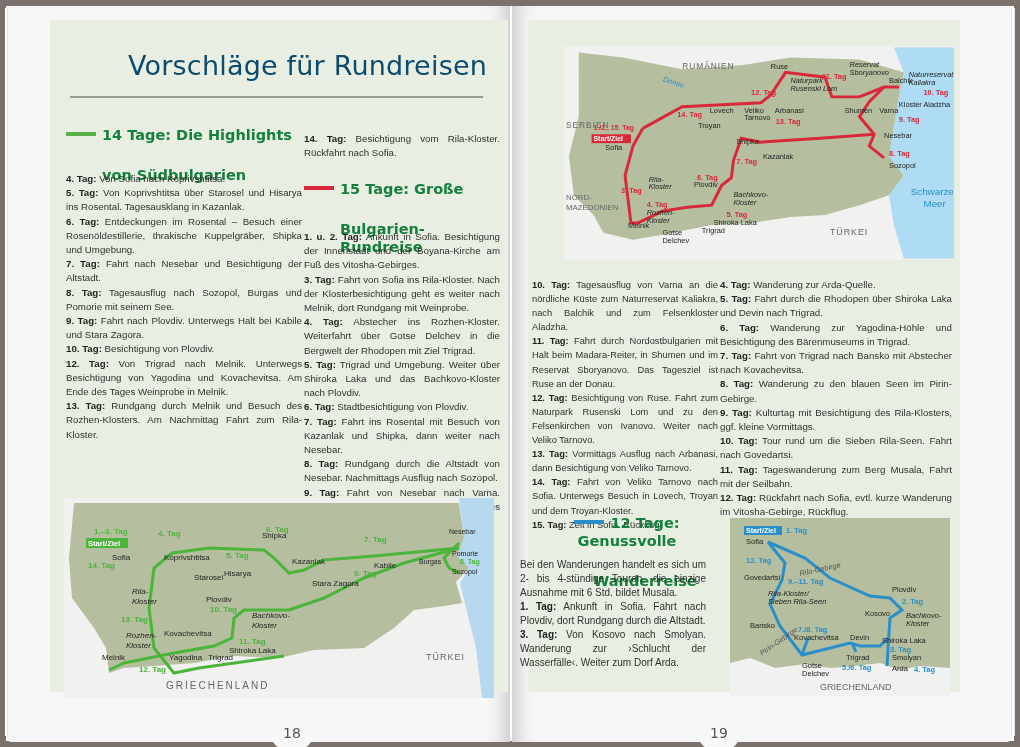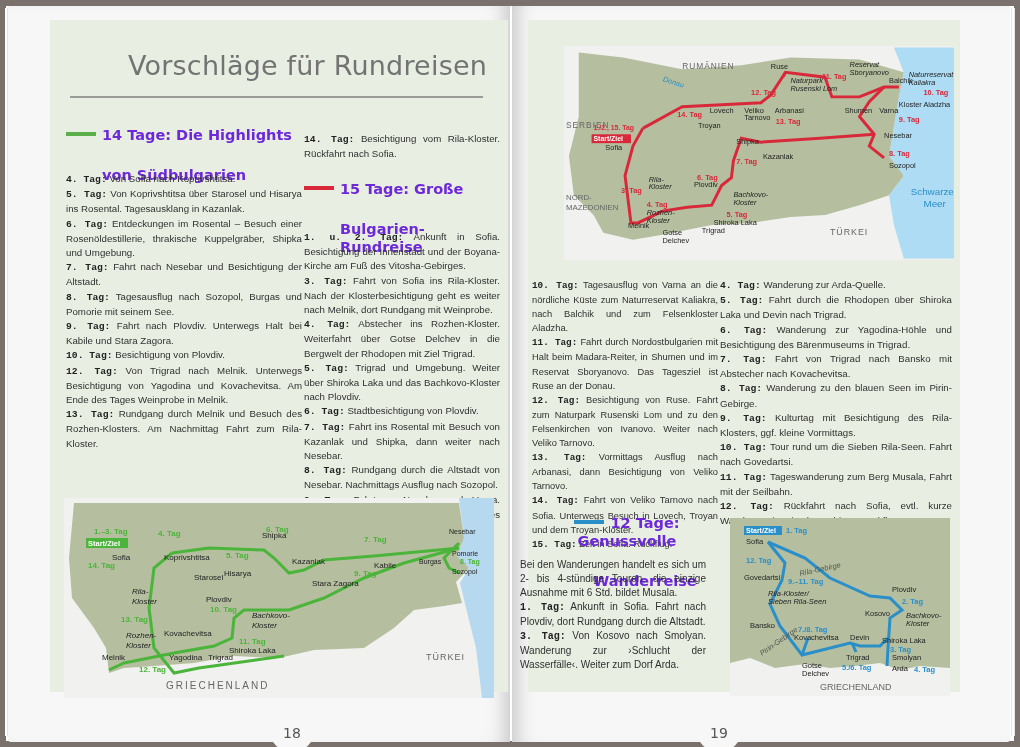--- a/index.html
+++ b/index.html
@@ -11,30 +11,30 @@
   .page { position: absolute; top: 6px; height: 736px; background: #f7f7f7; }
   .page.left { left: 8px; width: 502px; border-radius: 2px 0 0 3px; box-shadow: inset -18px 0 20px -14px rgba(0,0,0,0.22); }
   .page.right { left: 512px; width: 498px; border-radius: 0 2px 3px 0; box-shadow: inset 18px 0 20px -14px rgba(0,0,0,0.22); }
   .page-stack { position: absolute; top: 8px; height: 728px; width: 12px;
     background: repeating-linear-gradient(90deg, #ffffff 0 2px, #e4e4e4 2px 3px); }
 
   .panel { position: absolute; background: #e8efe2; }
   .left .panel { left: 42px; top: 14px; width: 458px; height: 672px; }
   .right .panel { left: 16px; top: 14px; width: 432px; height: 672px; }
 
-  .title { position: absolute; left: 84px; top: 44px; font-size: 27px; color: #737373; font-family: "DejaVu Sans", sans-serif; font-weight: normal; letter-spacing: 0.2px; }
+  .title { position: absolute; left: 84px; top: 44px; font-size: 27px; color: #0c4a6e; font-family: "DejaVu Sans", sans-serif; font-weight: normal; letter-spacing: 0.2px; }
   .rule { position: absolute; left: 62px; top: 90px; width: 413px; height: 2px; background: #9a9a96; }
 
-  .heading { position: absolute; font-size: 14.5px; font-weight: bold; color: #6d28d9; line-height: 18px; font-family: "DejaVu Sans", sans-serif; }
+  .heading { position: absolute; font-size: 14.5px; font-weight: bold; color: #15803d; line-height: 18px; font-family: "DejaVu Sans", sans-serif; }
   .heading .bar { display: inline-block; width: 30px; height: 4px; vertical-align: middle; margin-right: 6px; position: relative; top: -2px; }
   .heading .line2 { display: block; padding-left: 36px; margin-top: 22px; }
 
   .col { position: absolute; font-size: 9.7px; line-height: 14.2px; color: #303030; }
   .col p { margin: 0; text-align: justify; }
-  .col b { font-weight: bold; color: #222; font-family: Liberation Mono, monospace; }
+  .col b { font-weight: bold; color: #222; }
 
   .map { position: absolute; background: #f0f0f0; overflow: hidden; }
   .map svg { display: block; width: 100%; height: 100%; }
 
   .pnum { position: absolute; width: 46px; height: 46px; border-radius: 50%; background: #f7f7f7; text-align: center; font-size: 14px; color: #555; line-height: 54px; font-family: "DejaVu Sans", sans-serif; }
 </style>
 </head>
 <body>
 
 <div class="book">

